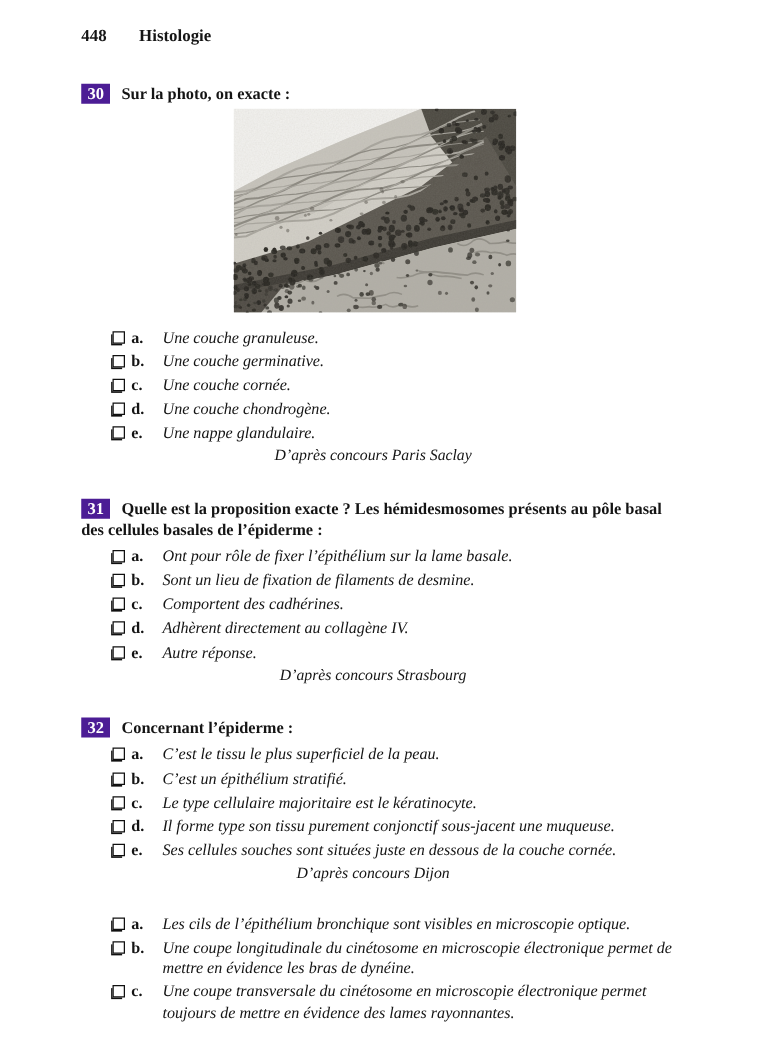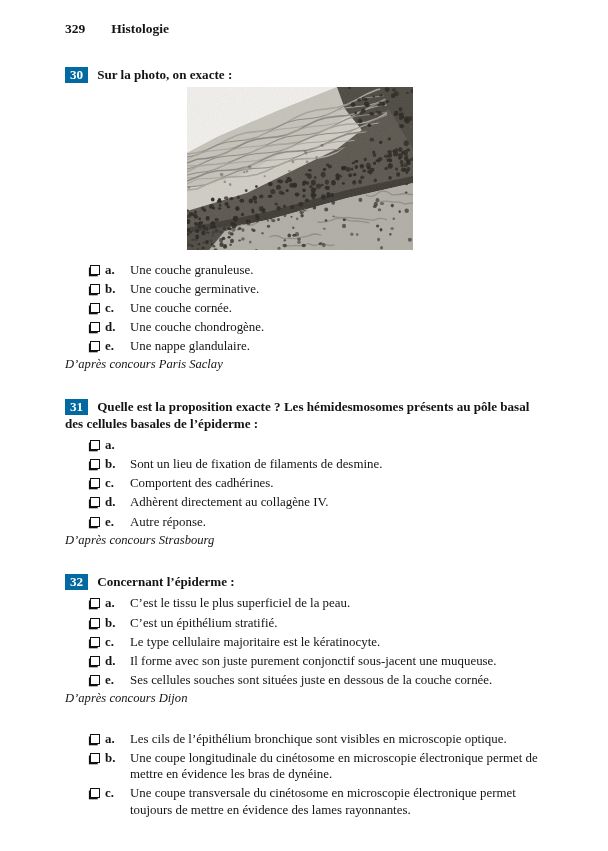--- a/index.html
+++ b/index.html
@@ -7,46 +7,46 @@
     width:608px;height:851px;background:#ffffff;
     font-family:"Liberation Serif",serif;color:#141414;
     overflow:hidden;
   }
   .page{padding:21px 64px 0 65px;}
   .hdr{display:flex;gap:26px;font-weight:bold;font-size:13.5px;line-height:1.15;}
   .questions{margin-top:29px;}
   .q + .q{margin-top:25px;}
   .q-head{font-weight:bold;font-size:13.1px;line-height:1.3;}
   .badge{
-    display:inline-block;background:#0369a1;color:#ffffff;font-weight:bold;
+    display:inline-block;background:#4c1d95;color:#ffffff;font-weight:bold;
     padding:1px 5px 2px 5px;margin-right:9px;font-size:13.2px;line-height:1.05;
     vertical-align:baseline;
   }
   .figure{margin:4px 0 0 122px;width:226px;height:163px;line-height:0;}
   .opts{margin-top:5px;}
   .figure + .opts{margin-top:12px;}
   .opt{
     display:flex;align-items:flex-start;padding-left:25px;margin-bottom:2.5px;
     font-size:12.9px;line-height:1.28;
   }
   .cbx{
     flex:0 0 auto;width:8px;height:8px;border:1.3px solid #101010;background:#fff;
     box-shadow:-1.7px 1.9px 0 -0.6px #101010;
     margin:3px 5px 0 0;cursor:pointer;
   }
   .letter{flex:0 0 25px;font-weight:bold;}
-  .text{flex:1;padding-right:2px;}
-  .attr{font-style:italic;text-align:left;font-size:12.6px;margin:1px 12px 0 0;line-height:1.2;}
+  .text{flex:1;padding-right:2px;font-style:italic;}
+  .attr{font-style:italic;text-align:center;font-size:12.6px;margin:1px 12px 0 0;line-height:1.2;}
 </style>
 </head>
 <body>
 
 <div class="page">
   <div class="hdr">
-    <span>329</span>
+    <span>448</span>
     <span>Histologie</span>
   </div>
   <div class="questions">
   <div class="q">
     <div class="q-head">
       <span class="badge">30</span><span>Sur la photo, on exacte :</span>
     </div>
     <div class="figure">
   <svg viewBox="0 0 226 163" width="226" height="163" xmlns="http://www.w3.org/2000/svg">
     <defs>
@@ -495,20 +495,21 @@
 
   <div class="q">
     <div class="q-head">
       <span class="badge">31</span><span>Quelle est la proposition exacte ? Les hémidesmosomes présents au pôle basal des cellules basales de l’épiderme :</span>
     </div>
 
     <div class="opts">
   <div class="opt">
     <span class="cbx"></span>
     <span class="letter">a.</span>
+    <span class="text">Ont pour rôle de fixer l’épithélium sur la lame basale.</span>
   </div>
 
   <div class="opt">
     <span class="cbx"></span>
     <span class="letter">b.</span>
     <span class="text">Sont un lieu de fixation de filaments de desmine.</span>
   </div>
 
   <div class="opt">
     <span class="cbx"></span>
@@ -551,21 +552,21 @@
 
   <div class="opt">
     <span class="cbx"></span>
     <span class="letter">c.</span>
     <span class="text">Le type cellulaire majoritaire est le kératinocyte.</span>
   </div>
 
   <div class="opt">
     <span class="cbx"></span>
     <span class="letter">d.</span>
-    <span class="text">Il forme avec son juste purement conjonctif sous-jacent une muqueuse.</span>
+    <span class="text">Il forme type son tissu purement conjonctif sous-jacent une muqueuse.</span>
   </div>
 
   <div class="opt">
     <span class="cbx"></span>
     <span class="letter">e.</span>
     <span class="text">Ses cellules souches sont situées juste en dessous de la couche cornée.</span>
   </div>
 </div>
     <div class="attr">D’après concours Dijon</div>
   </div>

